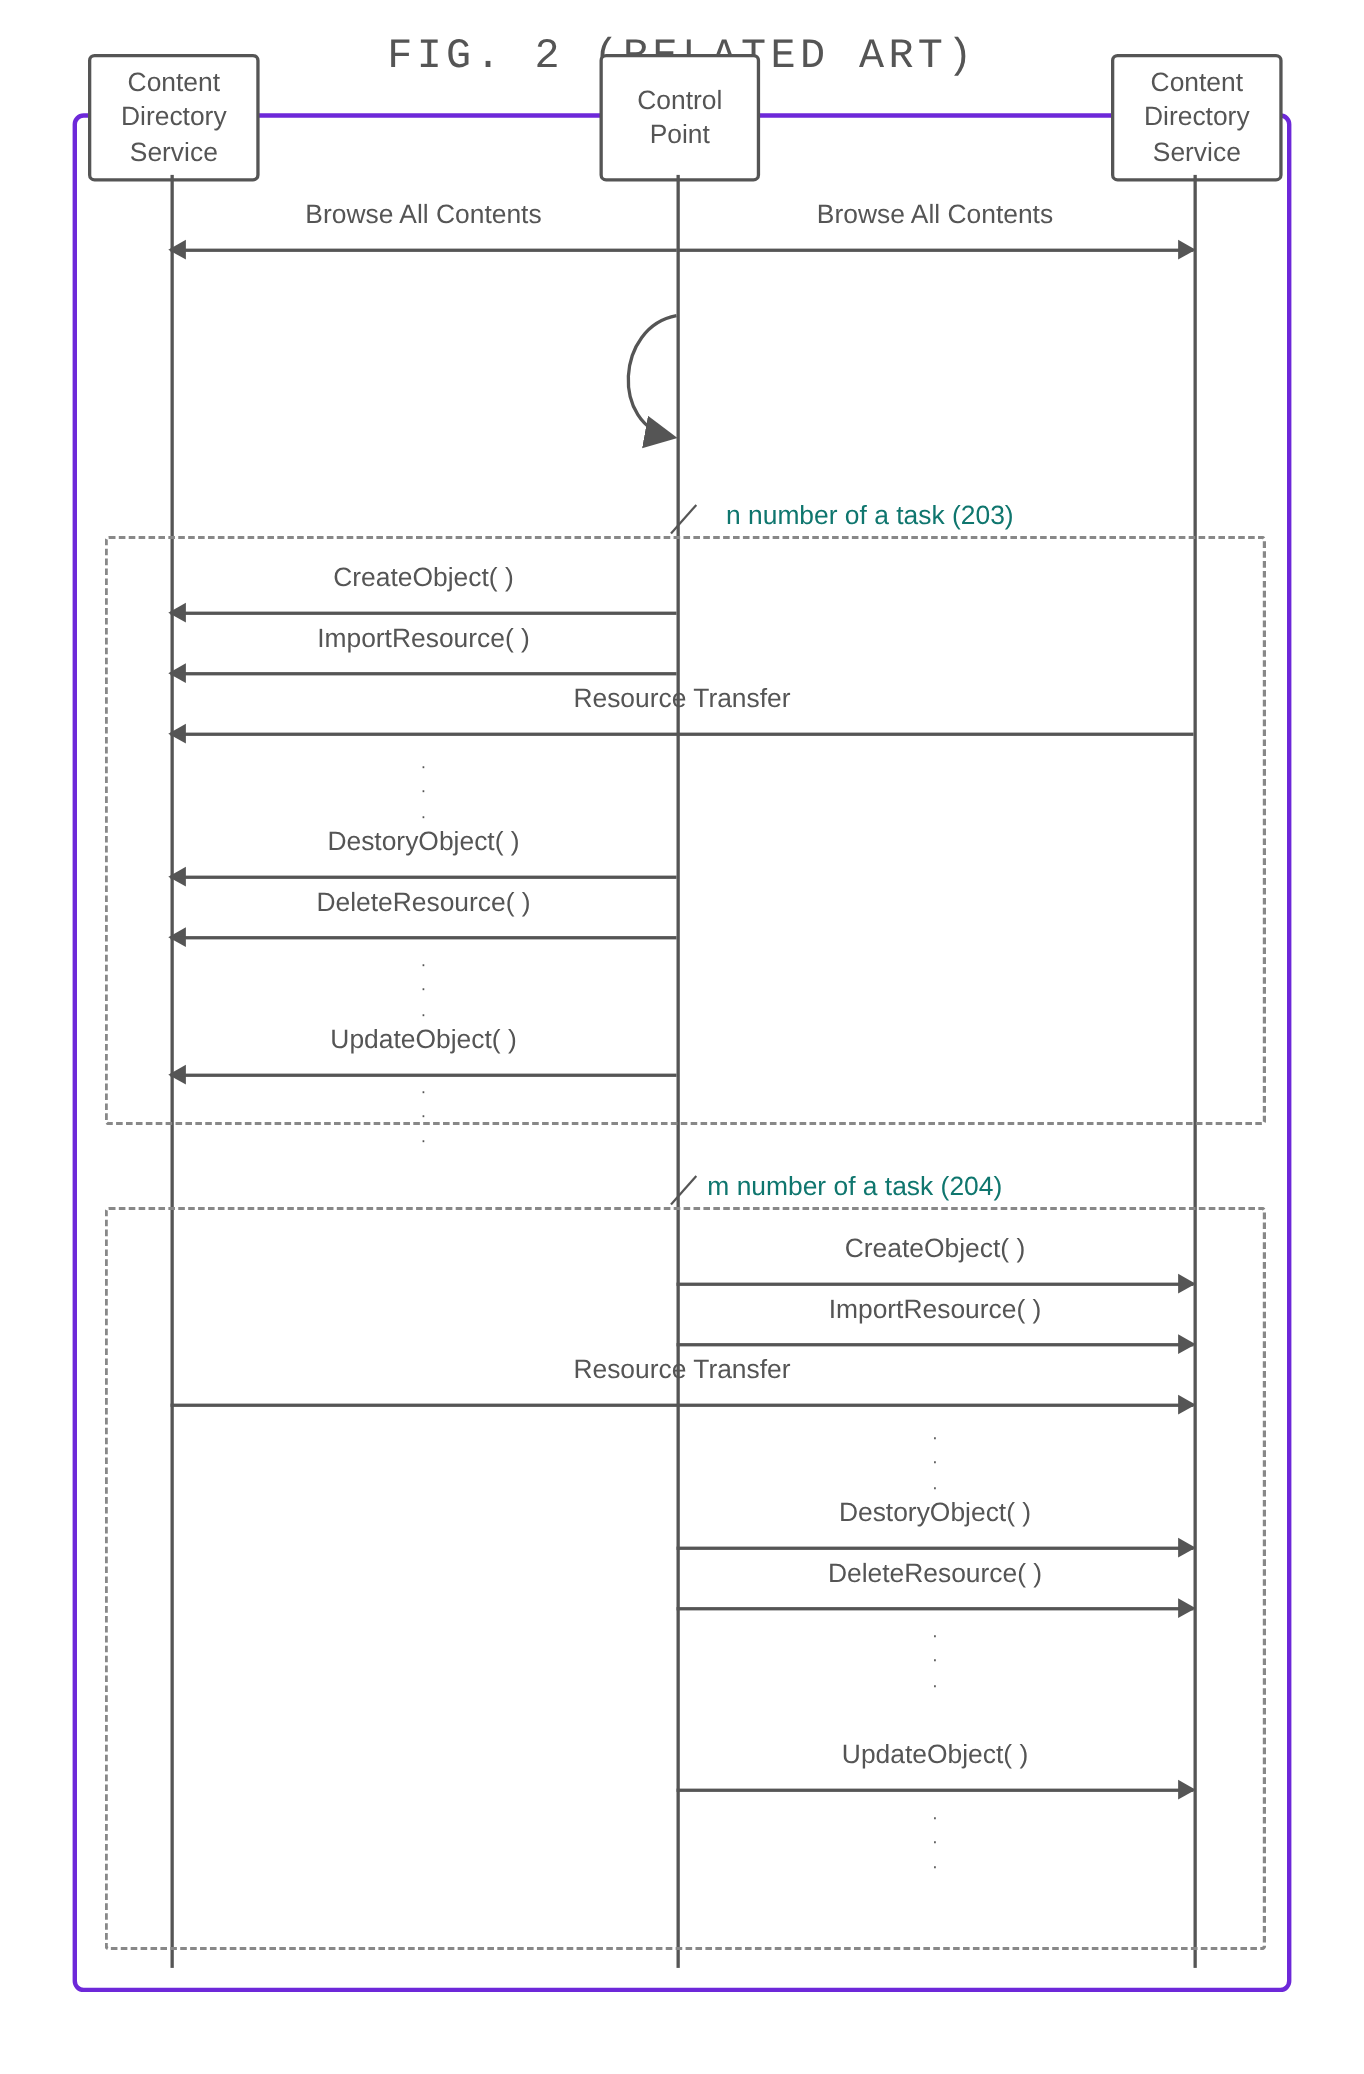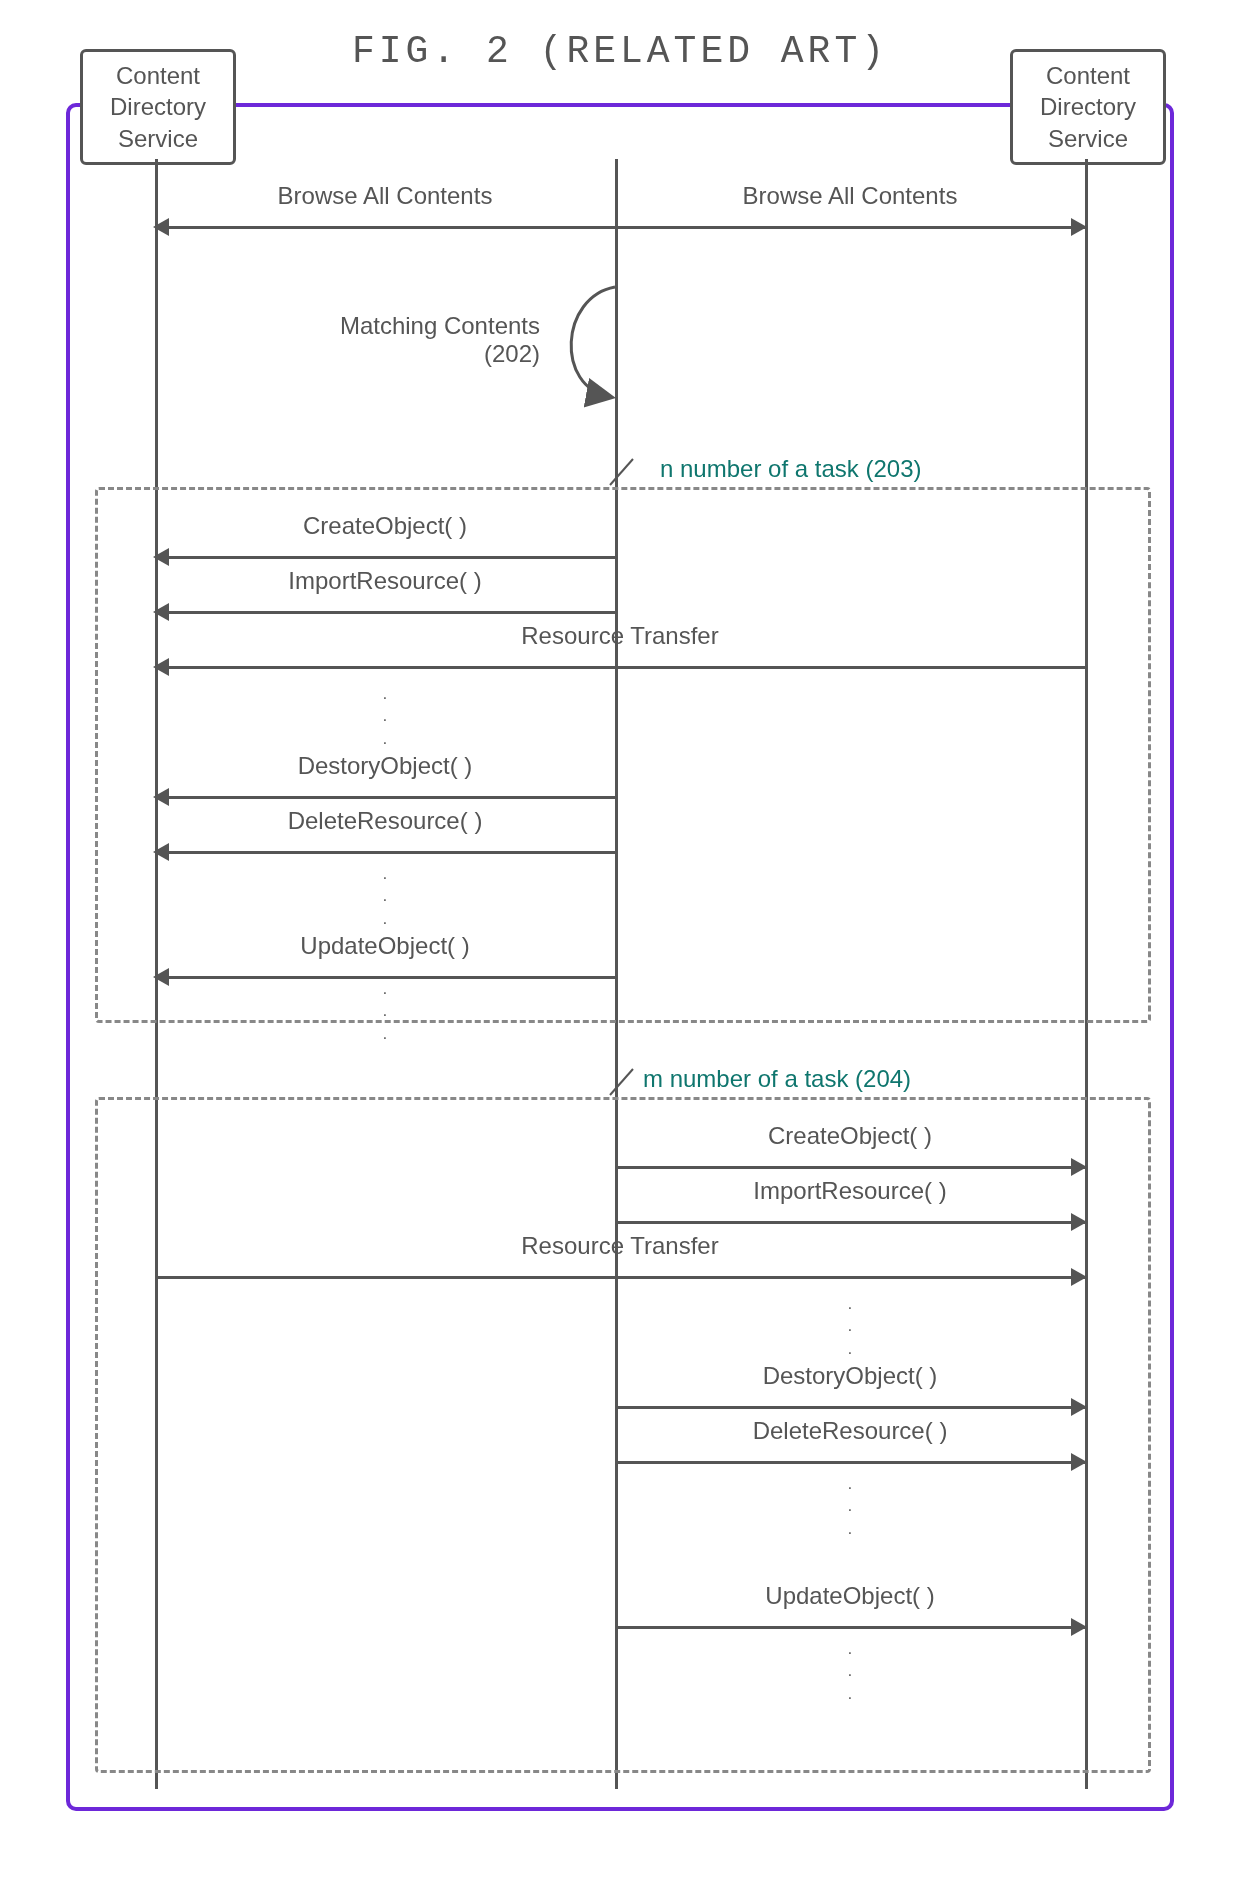--- a/index.html
+++ b/index.html
@@ -134,20 +134,23 @@
 
 <div class="page">
 
   <div class="title">FIG. 2 (RELATED ART)</div>
 
   <div class="diagram">
 
     <div class="actor-box" style="left:10px;">
       <span>Content<br>Directory<br>Service</span>
     </div>
+    <div class="actor-box" style="left:475px;width:140px;">
+      <span>Control<br>Point</span>
+    </div>
     <div class="actor-box" style="left:940px;">
       <span>Content<br>Directory<br>Service</span>
     </div>
 
     <div class="lifeline" style="left:85px;"></div>
     <div class="lifeline" style="left:545px;"></div>
     <div class="lifeline" style="left:1015px;"></div>
 
     <div class="msg arrow-left" style="left:85px;width:460px;top:105px;">
       <div class="label">Browse All Contents</div>
@@ -161,24 +164,20 @@
 
     <div class="self-loop" style="left:420px;top:170px;width:140px;height:140px;">
       <svg width="140" height="140">
         <defs>
           <marker id="ah1" markerWidth="12" markerHeight="12" refX="8" refY="5" orient="auto">
             <path d="M0,0 L10,5 L0,10 z" fill="#555"></path>
           </marker>
         </defs>
         <path d="M125,10 C70,20 65,110 120,120" fill="none" stroke="#555" stroke-width="3" marker-end="url(#ah1)"></path>
       </svg>
-      <div class="label" style="left:-230px;top:35px;width:280px;">
-        <span>Matching Contents</span><br>
-        <span>(202)</span>
-      </div>
     </div>
 
     <div class="task-label" style="left:560px;top:348px;">
       <svg width="50" height="35" style="left:-25px;top:-2px;">
         <path d="M5,32 L28,6" stroke="#555" stroke-width="2" fill="none"></path>
       </svg>
       <span style="margin-left:30px;">n number of a task (203)</span>
     </div>
 
     <div class="task-box" style="left:25px;top:380px;width:1050px;height:530px;"></div>

